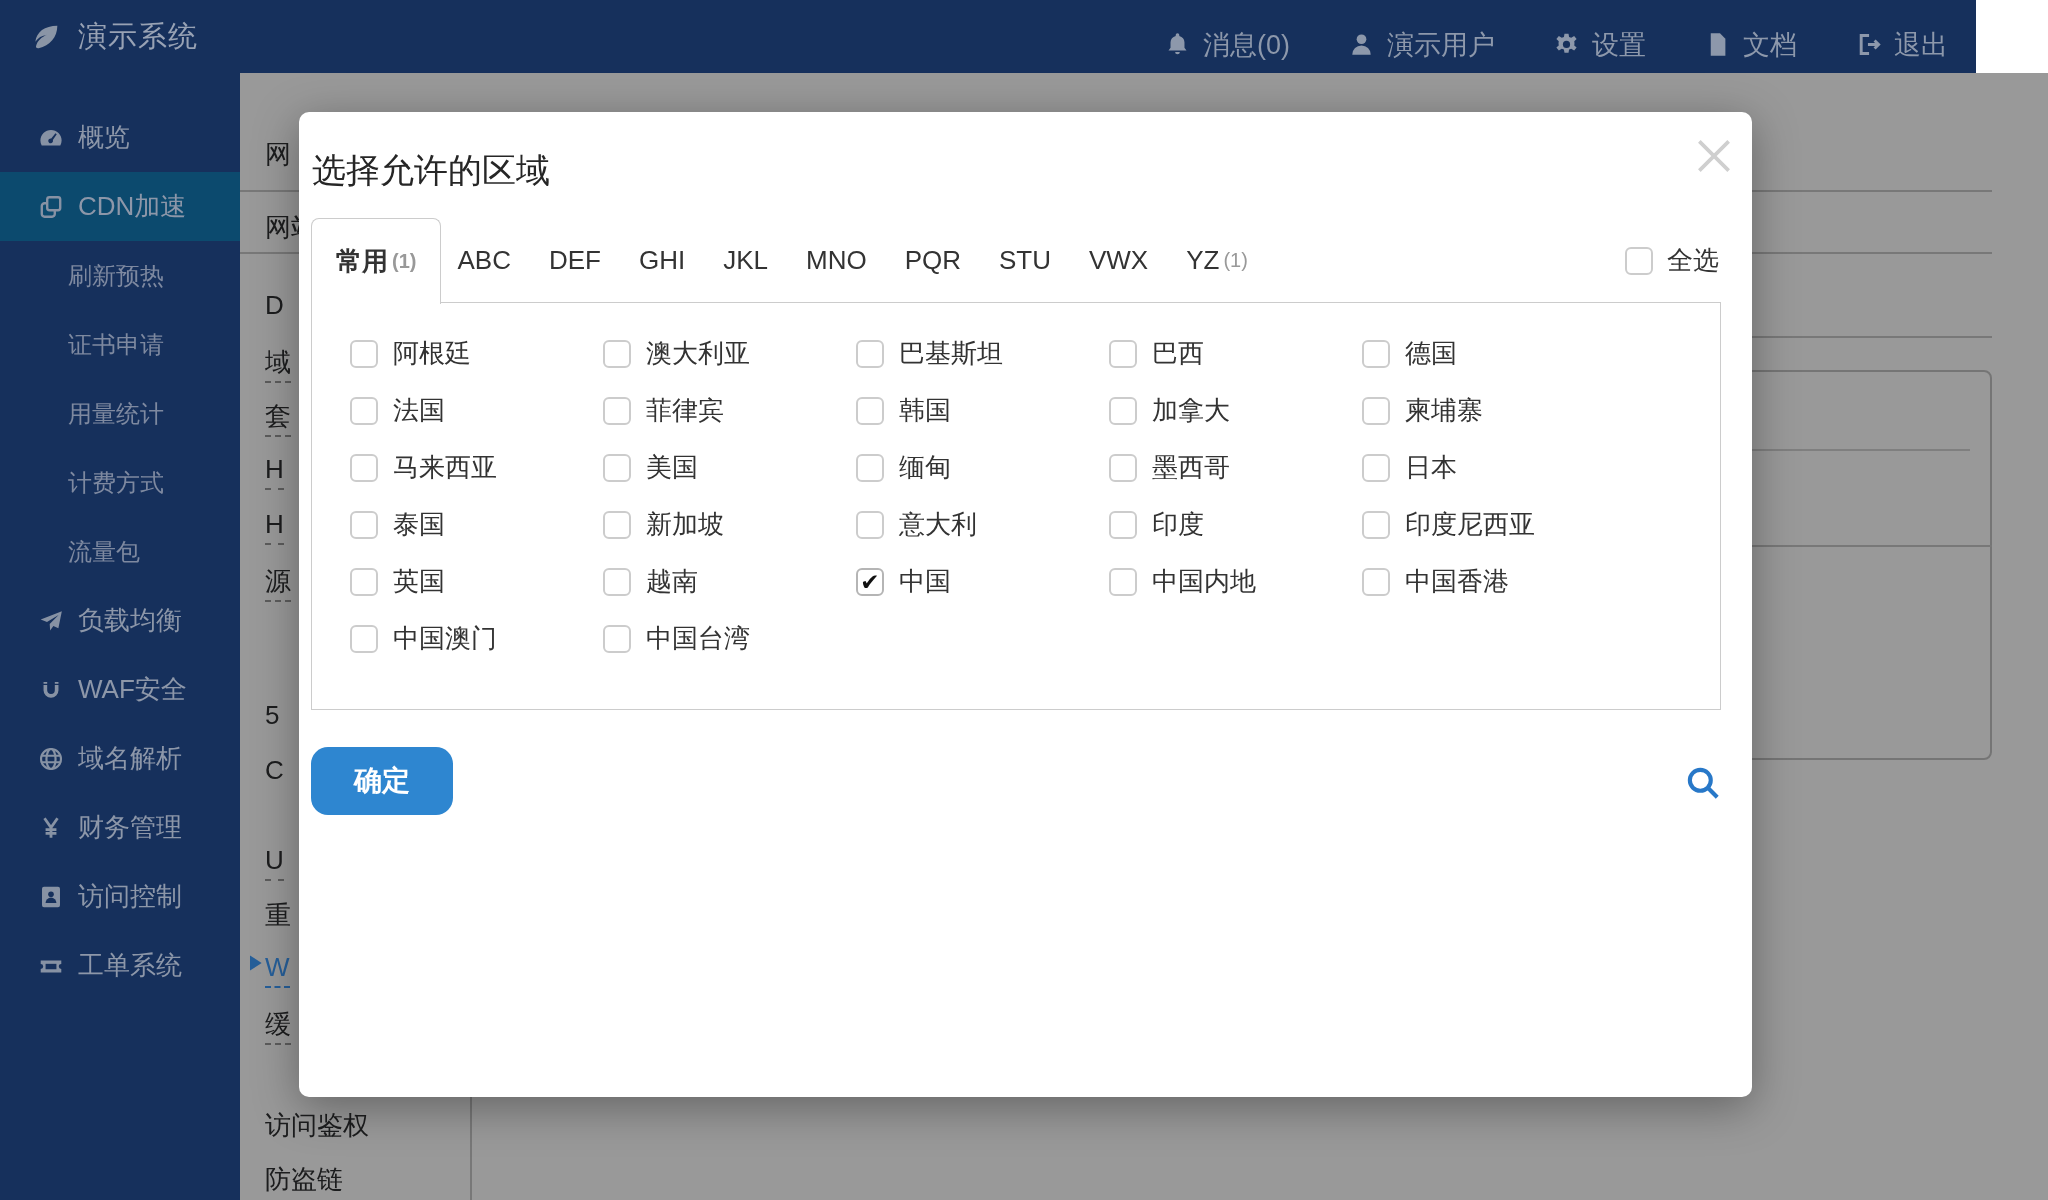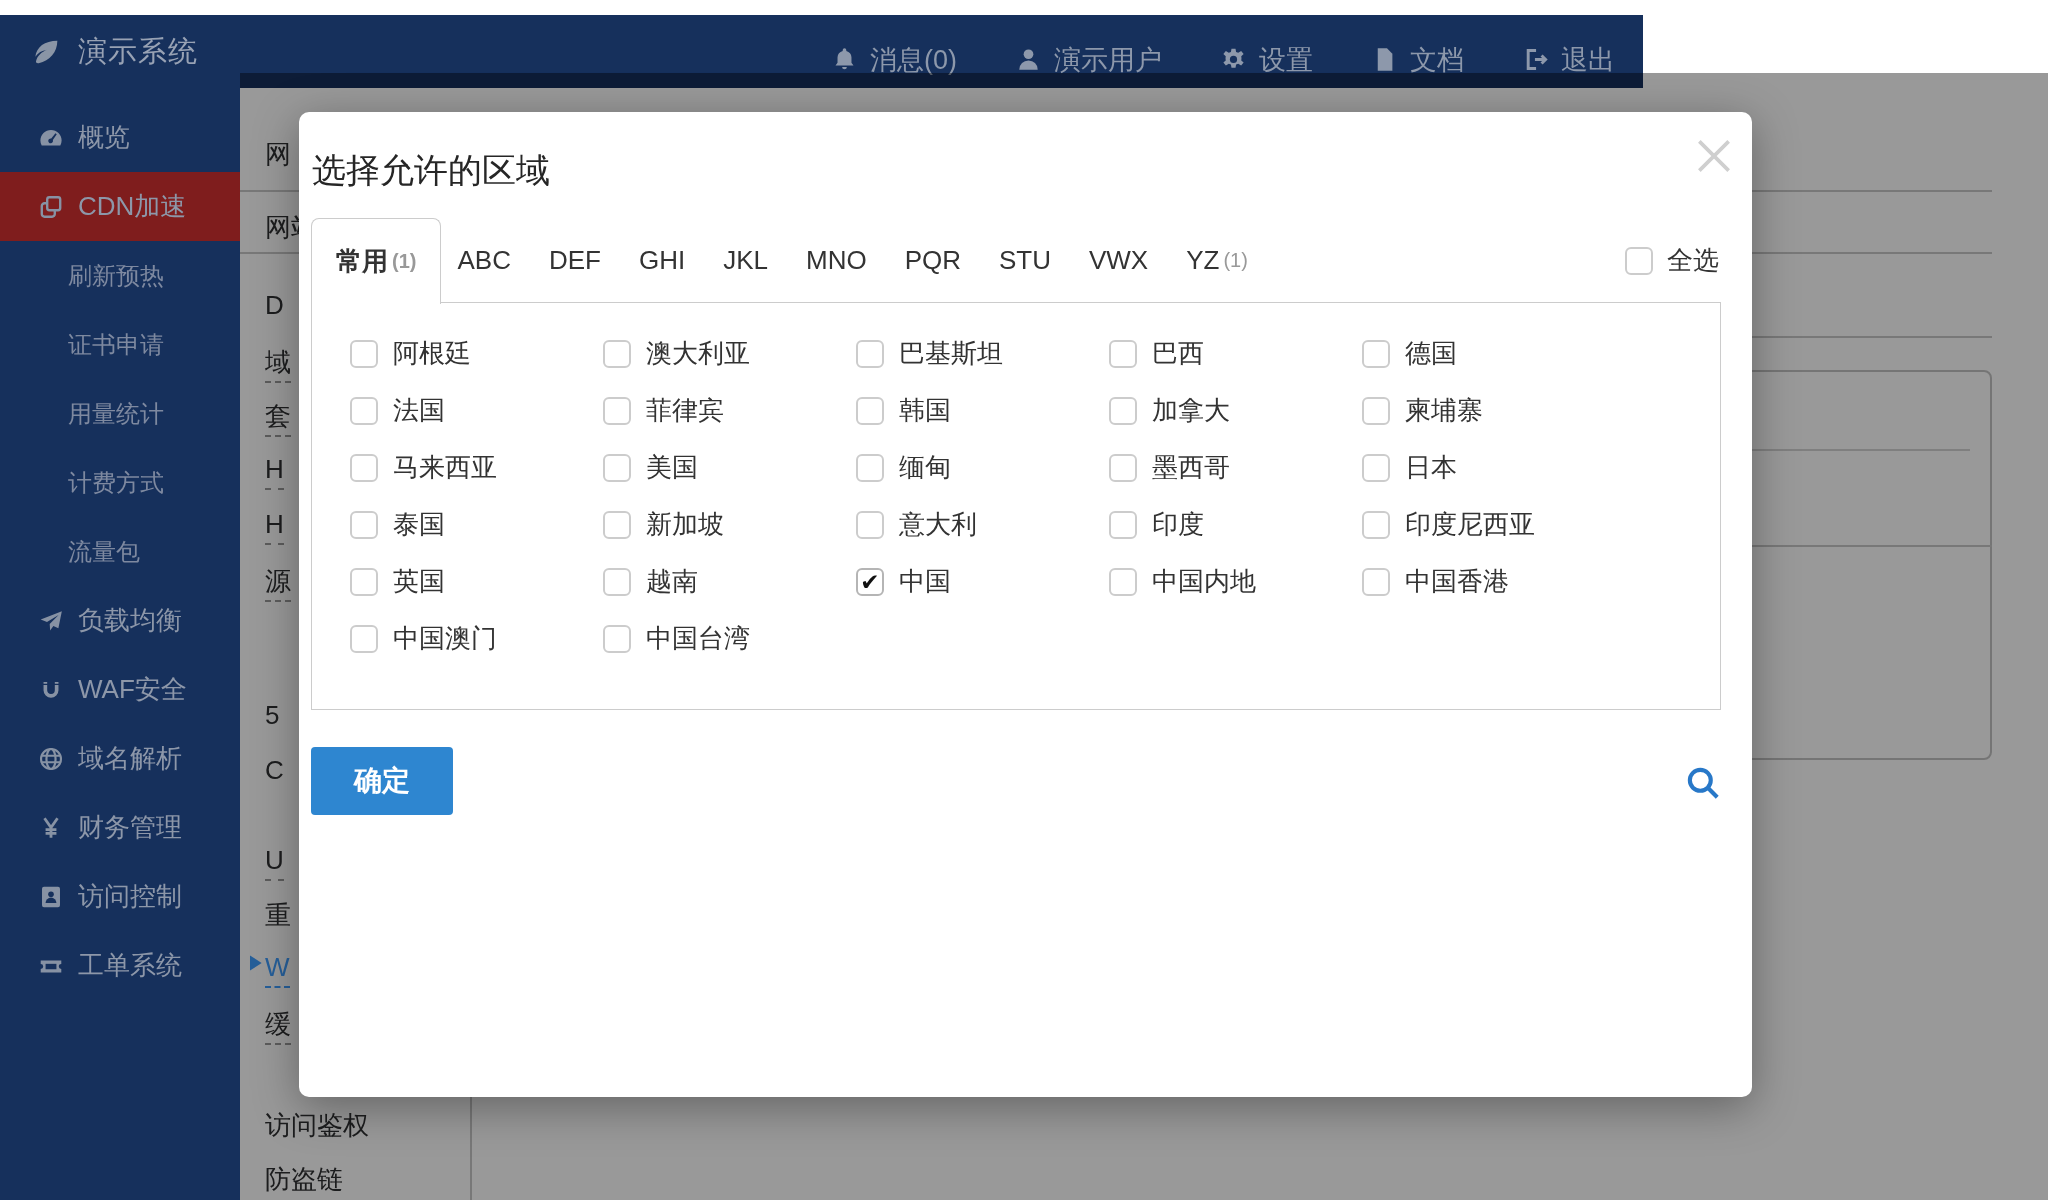--- a/index.html
+++ b/index.html
@@ -1,40 +1,40 @@
 <!DOCTYPE html>
 <html><head>
 <meta charset="utf-8">
 <style>
   * { margin:0; padding:0; box-sizing:border-box; }
   html,body { width:2048px; height:1200px; overflow:hidden;
     font-family:"Liberation Sans","DejaVu Sans",sans-serif; background:#fff; }
 
   
-  .navbar { position:absolute; left:0; top:15px; width:1643px; height:73px;
+  .navbar { position:absolute; left:0; top:0; width:1976px; height:73px;
     background:#16305C; z-index:30; }
   .brand { position:absolute; left:30px; top:0; height:73px; display:flex;
     align-items:center; gap:16px; color:#98A2B4; font-size:29px; letter-spacing:1px; }
   .brand .ic { width:32px; height:32px; color:#8A95A6; }
   .nav-right { position:absolute; right:28px; top:0; height:73px; display:flex;
     align-items:center; gap:58px; }
   .nav-item { display:flex; align-items:center; gap:12px; color:#8D98AB;
     font-size:27px; cursor:pointer;margin-top:16px; }
   .nav-item .ic { width:27px; height:27px; }
   .ic svg { width:100%; height:100%; display:block; }
 
   
   .sidebar { position:absolute; left:0; top:73px; width:240px; height:1127px;
     background:#16305C; z-index:29; }
   .side-list { list-style:none; position:absolute; top:30px; left:0; right:0; }
   .side-item { height:69px; display:flex; align-items:center; cursor:pointer;
     color:#8D97A9; font-size:26px; padding-left:38px; gap:14px; }
   .side-item .ic { width:26px; height:26px; flex:0 0 26px; color:#8792A4; }
   .side-item.sub { padding-left:68px; font-size:24px; color:#7E89A0; }
-  .side-item.active { background:#7f1d1d; }
+  .side-item.active { background:#0c4a6e; }
 
   
   .content { position:absolute; left:240px; top:73px; width:1808px; height:1127px;
     background:#fff; overflow:hidden; }
   .bg-item { position:absolute; left:25px; color:#303133; font-size:26px;
     white-space:nowrap; }
   .bg-item .txt.dashed { border-bottom:2px dashed #9a9a9a; padding-bottom:4px; }
   .bg-item.active { color:#409EFF; }
   .bg-item.active .txt.dashed { border-bottom-color:#409EFF; }
   .bg-item .caret { display:inline-block; width:20px; color:#409EFF; font-size:18px;
@@ -74,21 +74,21 @@
   .cell { display:flex; align-items:center; gap:15px; height:29px; cursor:pointer; }
   .cb { width:28px; height:28px; border:2px solid #ccc; border-radius:6px;
     background:#fff; flex:0 0 28px; display:flex; align-items:center;
     justify-content:center; font-size:23px; font-weight:bold; color:#111;
     font-family:"DejaVu Sans",sans-serif; }
   .cell.checked .cb { border-color:#b5b5b5; }
   .cell.checked .cb::after { content:"\2714"; }
   .cell .lb { font-size:26px; color:#333; white-space:nowrap; }
 
   .confirm-btn { position:absolute; left:12px; top:635px; width:142px; height:68px;
-    background:#2E86D0; border:none; border-radius:4px; color:#fff; font-size:28px;
+    background:#2E86D0; border:none; border-radius:17px; color:#fff; font-size:28px;
     font-weight:bold; cursor:pointer; font-family:inherit; }
   .search-btn { position:absolute; right:30px; top:652px; width:38px; height:38px;
     color:#2878C8; cursor:pointer; }
 </style>
 </head>
 <body>
 
 <div class="content">
   <div class="hline" style="left:0;top:117px;width:1752px;"></div>
   <div class="hline" style="left:0;top:179px;width:1752px;"></div>

